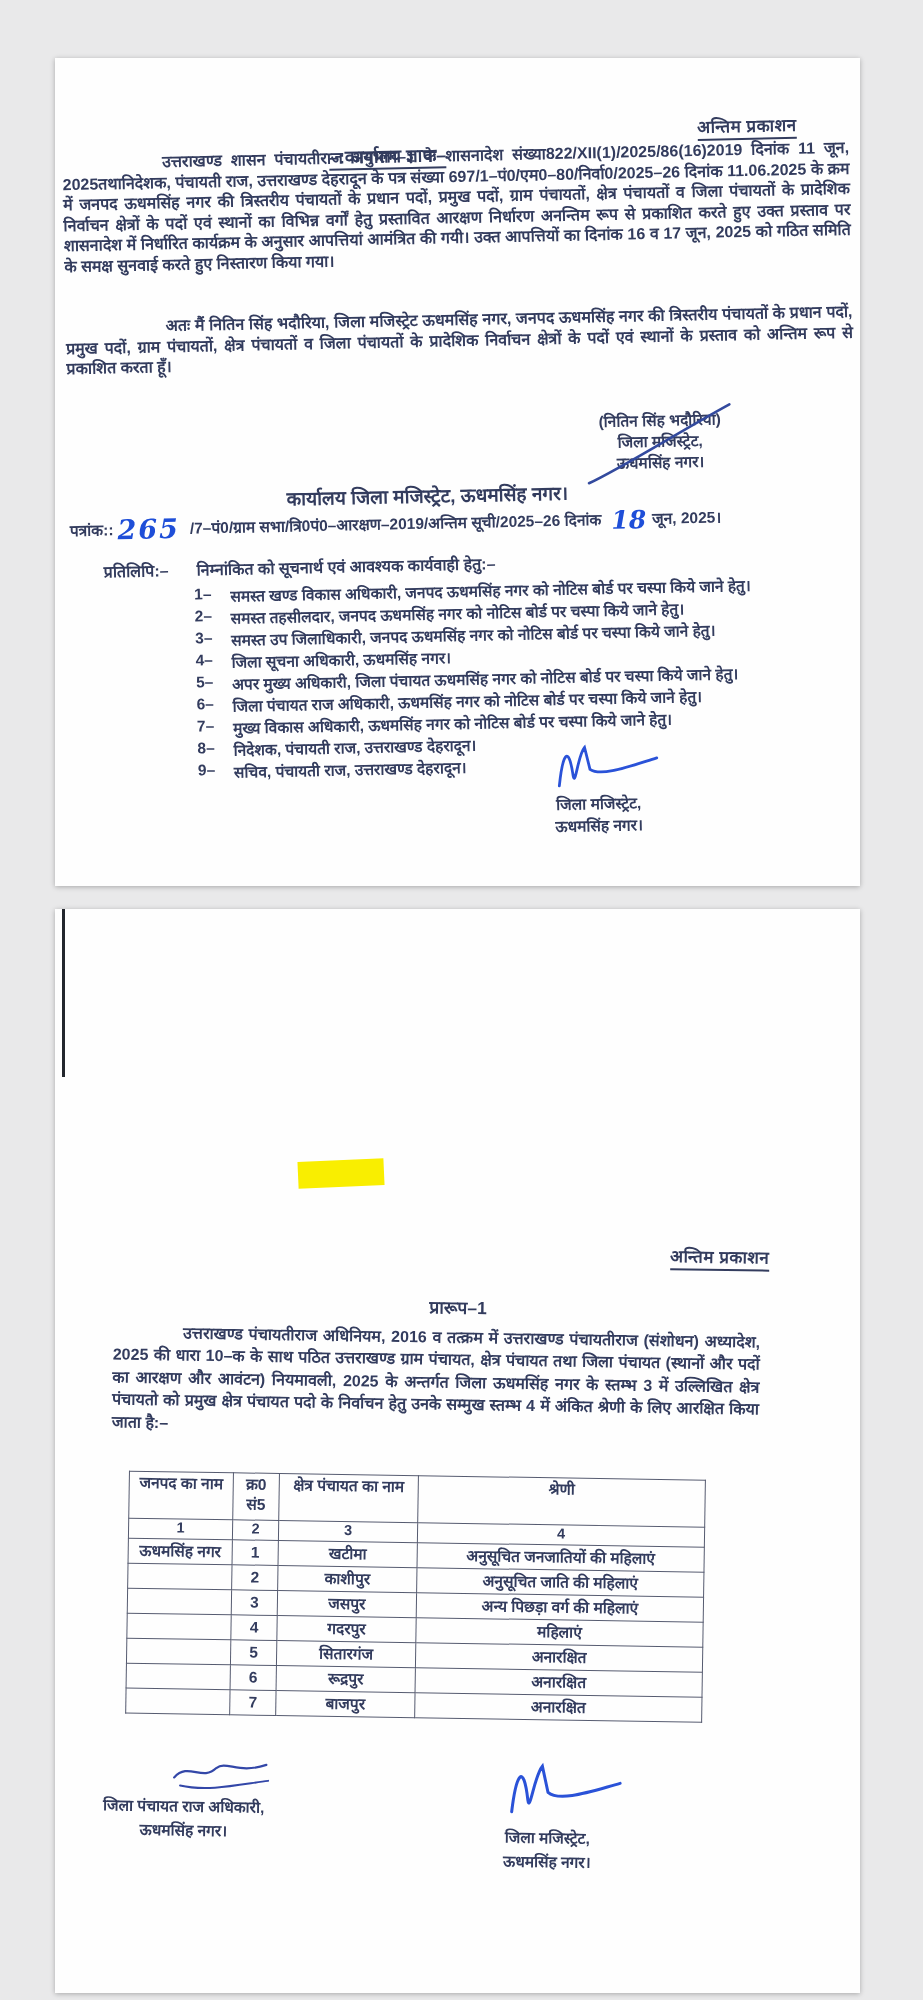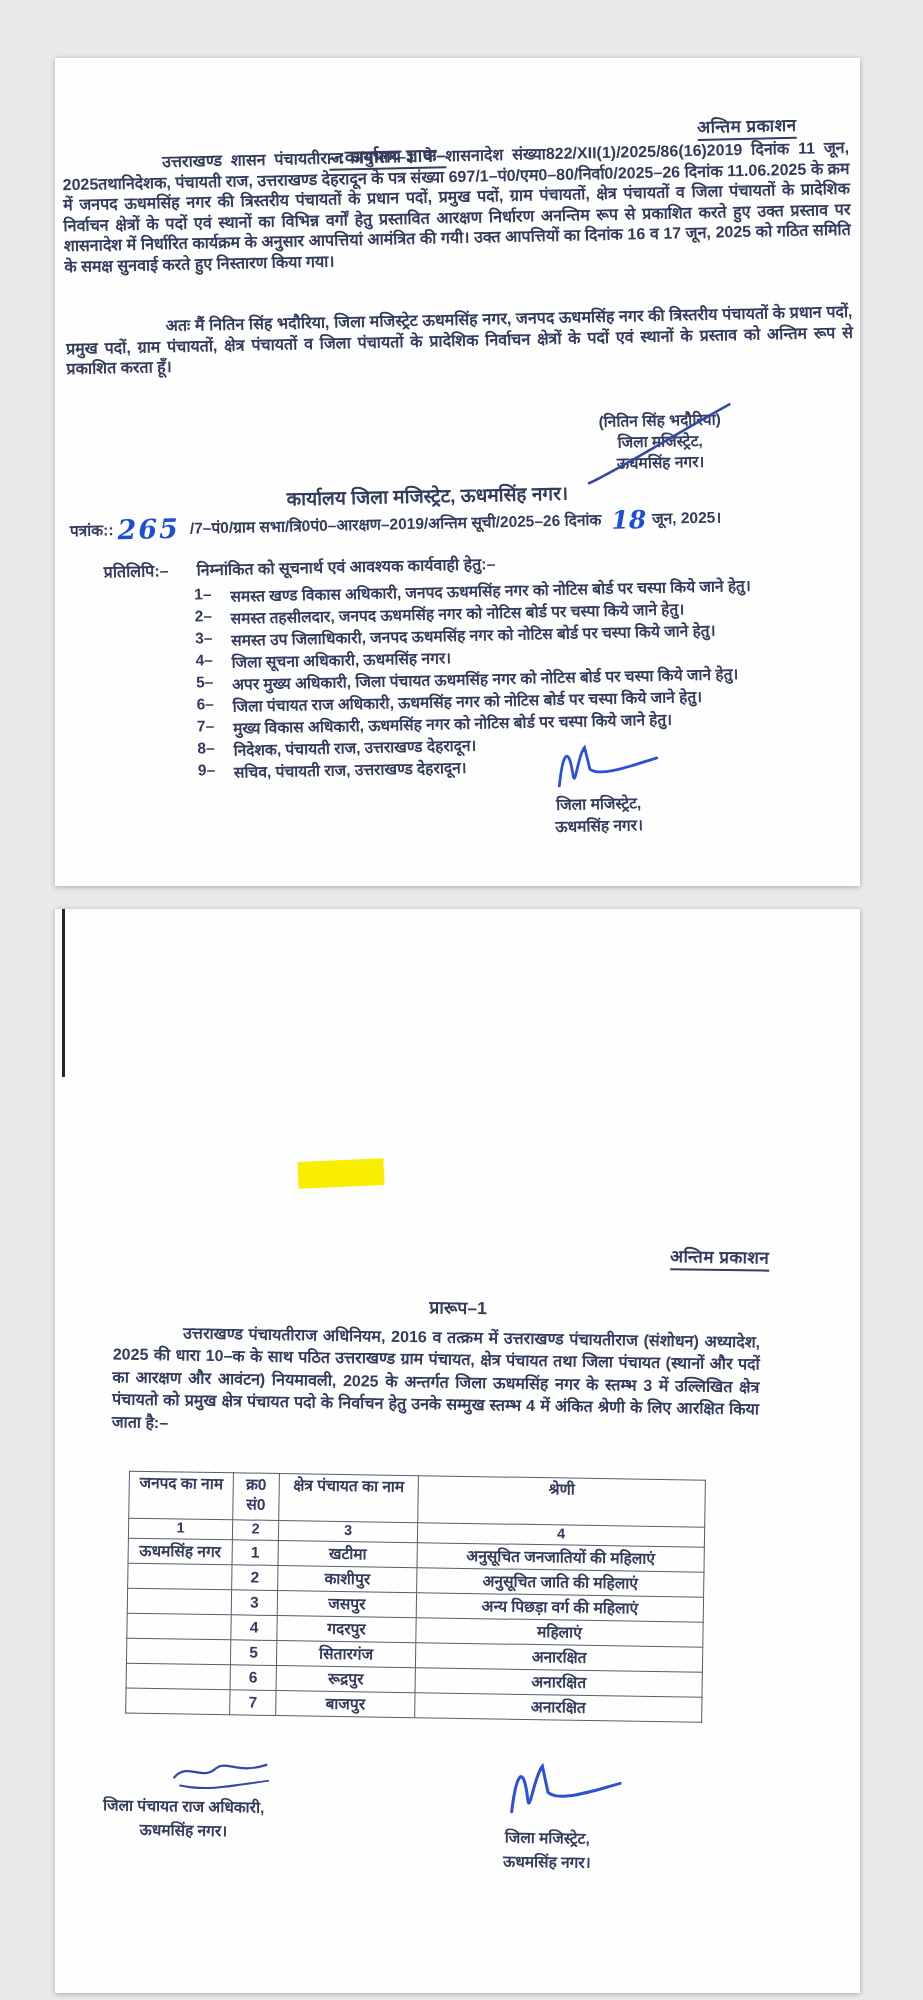--- a/index.html
+++ b/index.html
@@ -206,21 +206,21 @@
       <table class="res">
         <colgroup>
           <col style="width:104px">
             <col style="width:46px">
             <col style="width:139px">
             <col style="width:287px">
         </colgroup>
         <tbody>
             <tr class="hdr">
           <th>जनपद का नाम</th>
-          <th>क्र0 सं0</th>
+          <th>क्र0 सं5</th>
           <th>क्षेत्र पंचायत का नाम</th>
           <th>श्रेणी</th>
         </tr>
         <tr class="numrow">
           <td>1</td>
           <td>2</td>
           <td>3</td>
           <td>4</td>
         </tr>
         <tr class="datarow">

